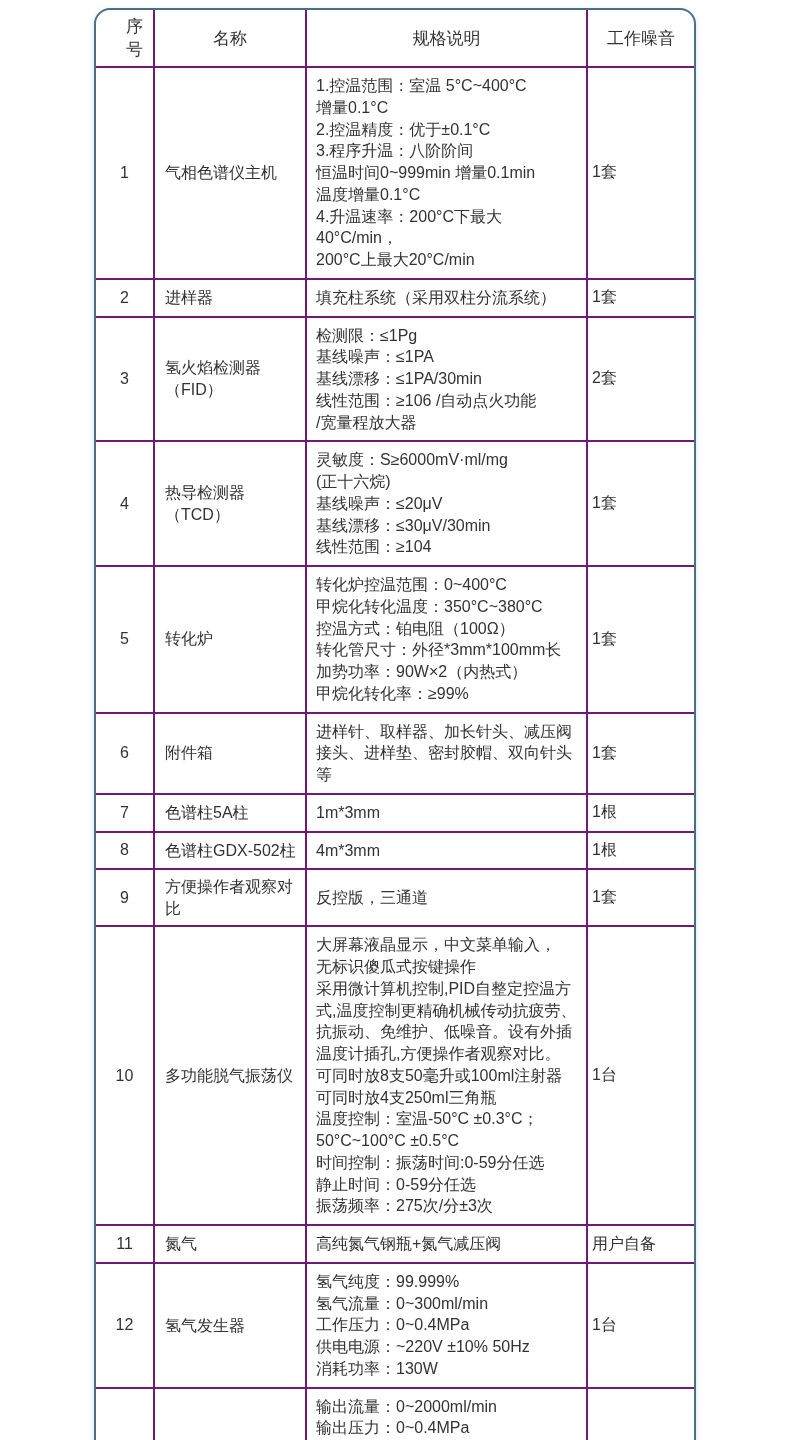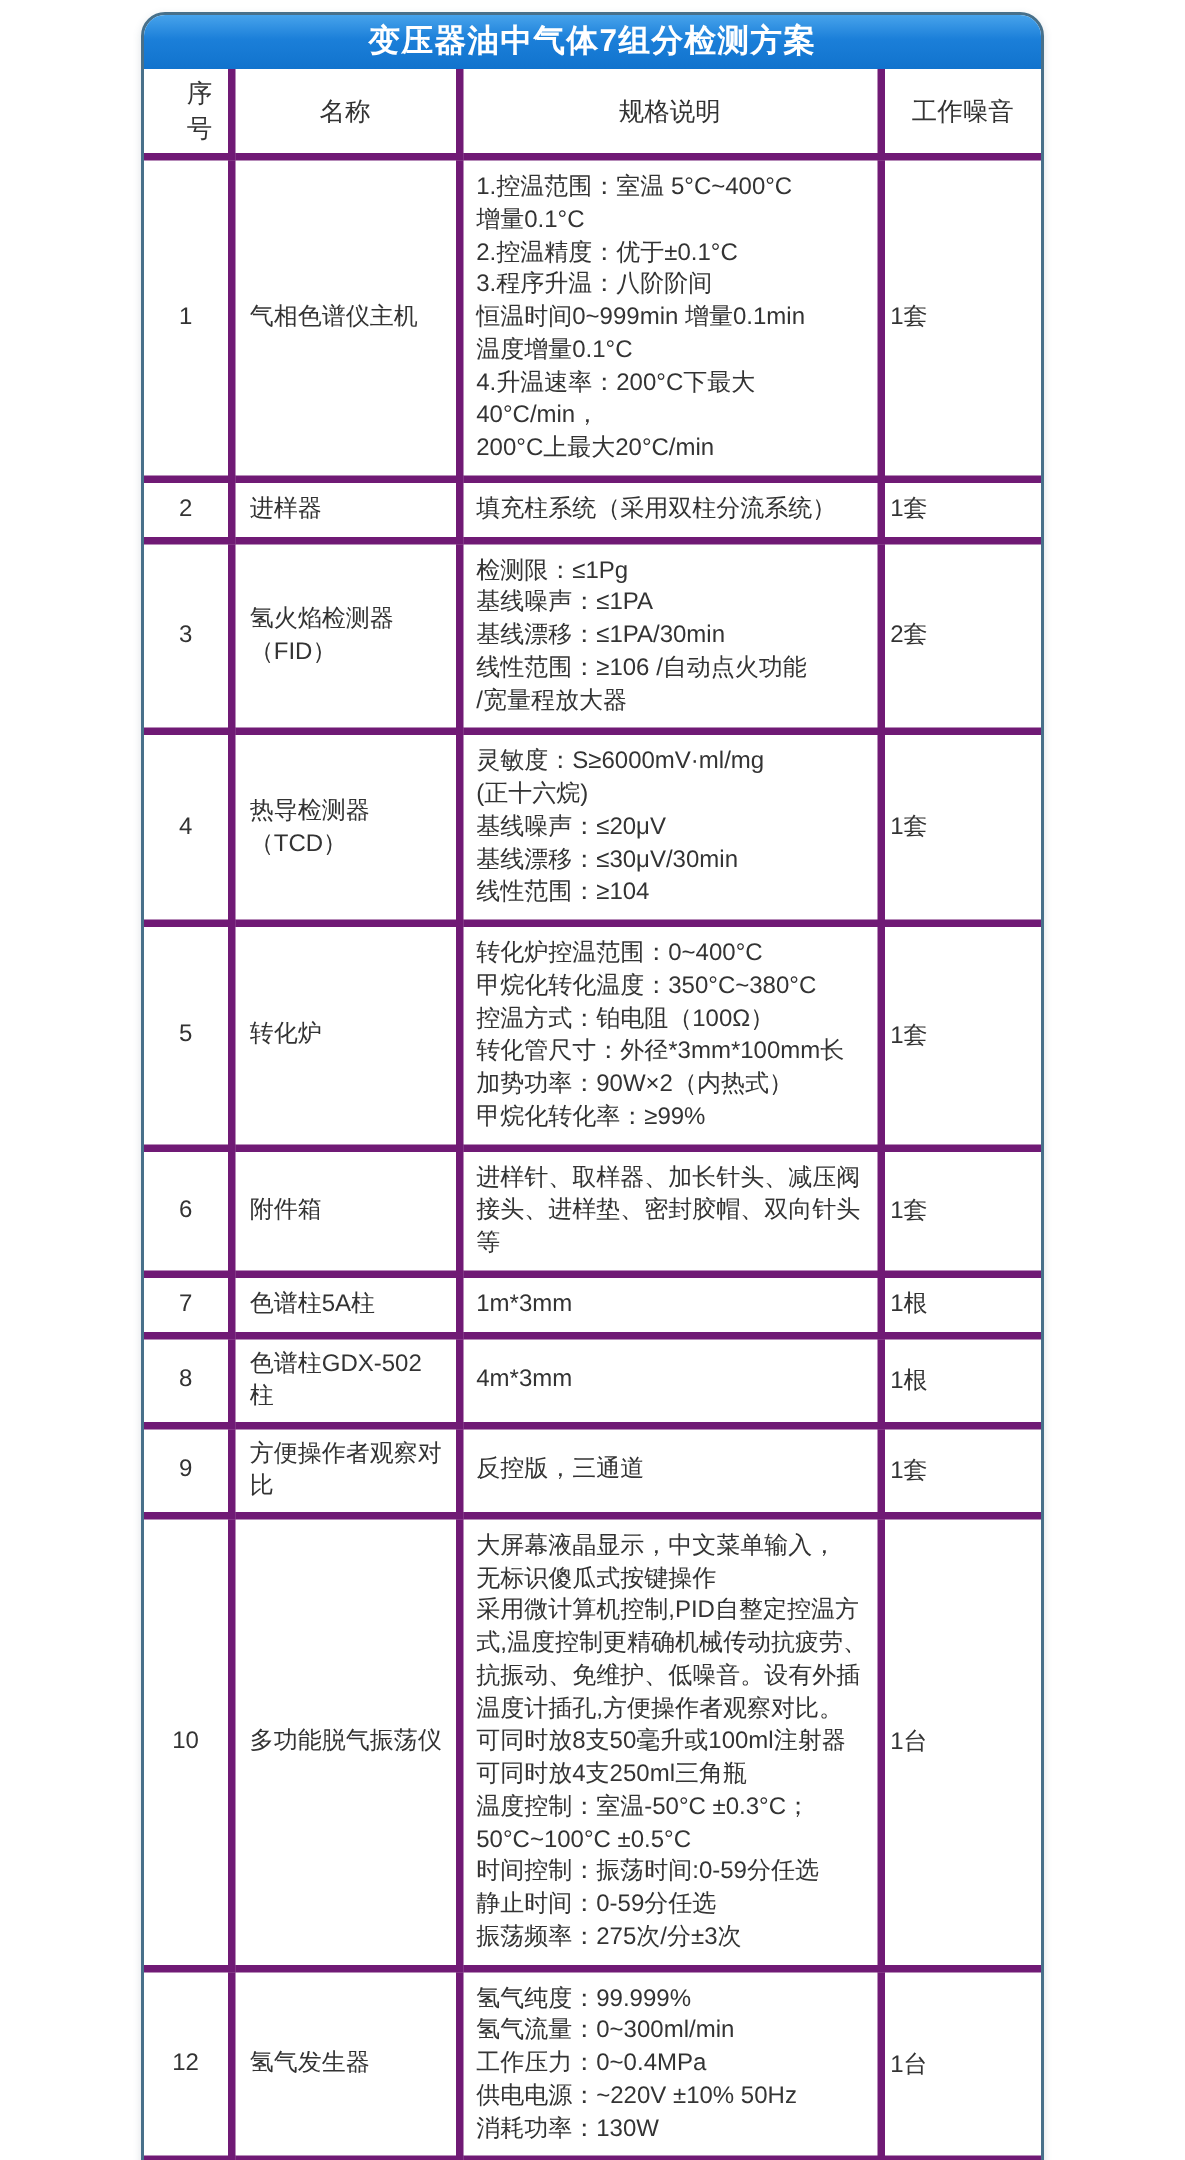--- a/index.html
+++ b/index.html
@@ -10,21 +10,21 @@
     box-shadow:0 2px 6px rgba(60,90,110,.18);
     background:#fff;
   }
   .title-bar{
     height:36px;line-height:36px;text-align:center;
     background:linear-gradient(180deg,#47a3eb 0%,#1b7fd9 45%,#1173cd 100%);
     color:#fff;font-size:21px;font-weight:bold;letter-spacing:1px;
   }
   table{border-collapse:collapse;width:100%;table-layout:fixed;}
   th,td{
-    border:5px solid #701a75;
+    border:2px solid #701a75;
     font-size:16px;color:#333;
     padding:6px 8px;
     vertical-align:middle;
     word-break:break-word;
   }
   
   tr :first-child{border-left:none;}
   tr :last-child{border-right:none;}
   thead th{border-top:none;}
   tbody tr:last-child td{border-bottom:none;}
@@ -34,21 +34,20 @@
   td.cell-no{text-align:center;font-size:16px;}
   td.cell-name{padding-left:10px;line-height:1.35;}
   td.cell-spec{white-space:pre-line;line-height:1.36;padding:7px 6px 7px 9px;}
   td.cell-qty{padding-left:4px;}
 </style>
 </head>
 <body>
 
 <div class="page">
   <div class="sheet">
-    <div class="title-bar">变压器油中气体7组分检测方案</div>
     <table>
       <colgroup>
         <col style="width:58px">
         <col style="width:152px">
         <col style="width:281px">
         <col style="width:107px">
       </colgroup>
       <thead>
         <tr>
           <th class="h-no">序号</th>
@@ -141,20 +140,26 @@
 可同时放8支50毫升或100ml注射器
 可同时放4支250ml三角瓶
 温度控制：室温-50°C ±0.3°C；
  50°C~100°C ±0.5°C
 时间控制：振荡时间:0-59分任选
 静止时间：0-59分任选
 振荡频率：275次/分±3次</td>
             <td class="cell-qty">1台</td>
           </tr>
           <tr>
+            <td class="cell-no">11</td>
+            <td class="cell-name">氮气</td>
+            <td class="cell-spec">高纯氮气钢瓶+氮气减压阀</td>
+            <td class="cell-qty">用户自备</td>
+          </tr>
+          <tr>
             <td class="cell-no">12</td>
             <td class="cell-name">氢气发生器</td>
             <td class="cell-spec">氢气纯度：99.999%
 氢气流量：0~300ml/min
 工作压力：0~0.4MPa
 供电电源：~220V ±10% 50Hz
 消耗功率：130W</td>
             <td class="cell-qty">1台</td>
           </tr>
           <tr>

